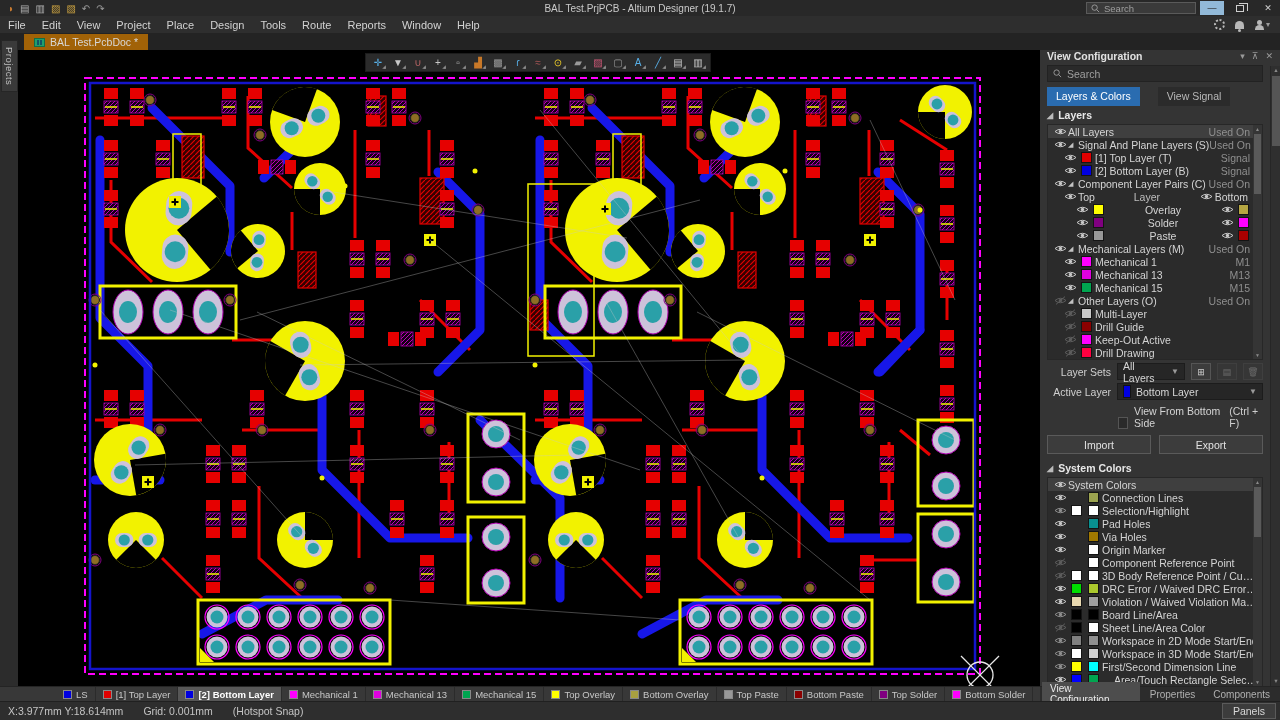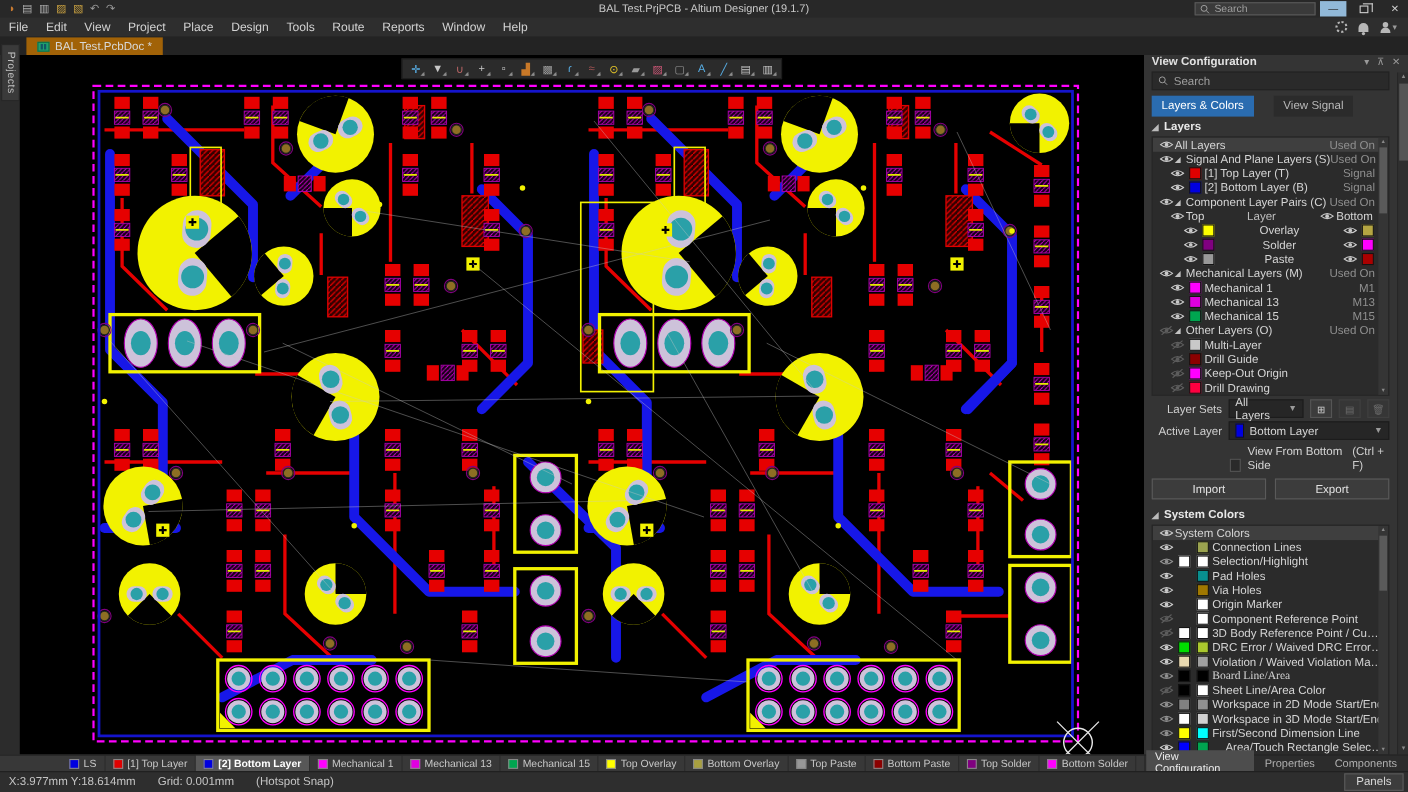--- a/index.html
+++ b/index.html
@@ -1110,21 +1110,21 @@
           </div>
           <div class="lrow ind1">
             <span class="eyewrap">
               <svg width="13" height="9" viewBox="0 0 13 9">
                 <path d="M1 4.5 Q6.5 0 12 4.5 Q6.5 9 1 4.5Z" fill="none" stroke="#5d5d5d"></path>
                 <circle cx="6.5" cy="4.5" r="1.7" fill="#5d5d5d"></circle>
                 <line x1="2" y1="8.4" x2="11" y2="0.6" stroke="#5d5d5d"></line>
               </svg>
             </span>
             <span class="sw" style="background:#ff00ff"></span>
-            <span>Keep-Out Origin</span>
+            <span>Keep-Out Active</span>
             <span class="rt"></span>
           </div>
           <div class="lrow ind1">
             <span class="eyewrap">
               <svg width="13" height="9" viewBox="0 0 13 9">
                 <path d="M1 4.5 Q6.5 0 12 4.5 Q6.5 9 1 4.5Z" fill="none" stroke="#5d5d5d"></path>
                 <circle cx="6.5" cy="4.5" r="1.7" fill="#5d5d5d"></circle>
                 <line x1="2" y1="8.4" x2="11" y2="0.6" stroke="#5d5d5d"></line>
               </svg>
             </span>
@@ -1282,21 +1282,21 @@
           </div>
           <div class="lrow">
             <span class="eyewrap">
               <svg width="13" height="9" viewBox="0 0 13 9">
                 <path d="M1 4.5 Q6.5 0 12 4.5 Q6.5 9 1 4.5Z" fill="none" stroke="#8f8f8f"></path>
                 <circle cx="6.5" cy="4.5" r="1.7" fill="#8f8f8f"></circle>
               </svg>
             </span>
             <span class="sw" style="background:#000000"></span>
             <span class="sw" style="background:#000000"></span>
-            <span style="overflow:hidden;text-overflow:ellipsis;font-family:Liberation Serif, serif;">Board Line/Area</span>
+            <span style="overflow:hidden;text-overflow:ellipsis;">Board Line/Area</span>
           </div>
           <div class="lrow">
             <span class="eyewrap">
               <svg width="13" height="9" viewBox="0 0 13 9">
                 <path d="M1 4.5 Q6.5 0 12 4.5 Q6.5 9 1 4.5Z" fill="none" stroke="#5d5d5d"></path>
                 <circle cx="6.5" cy="4.5" r="1.7" fill="#5d5d5d"></circle>
                 <line x1="2" y1="8.4" x2="11" y2="0.6" stroke="#5d5d5d"></line>
               </svg>
             </span>
             <span class="sw" style="background:#000000"></span>

